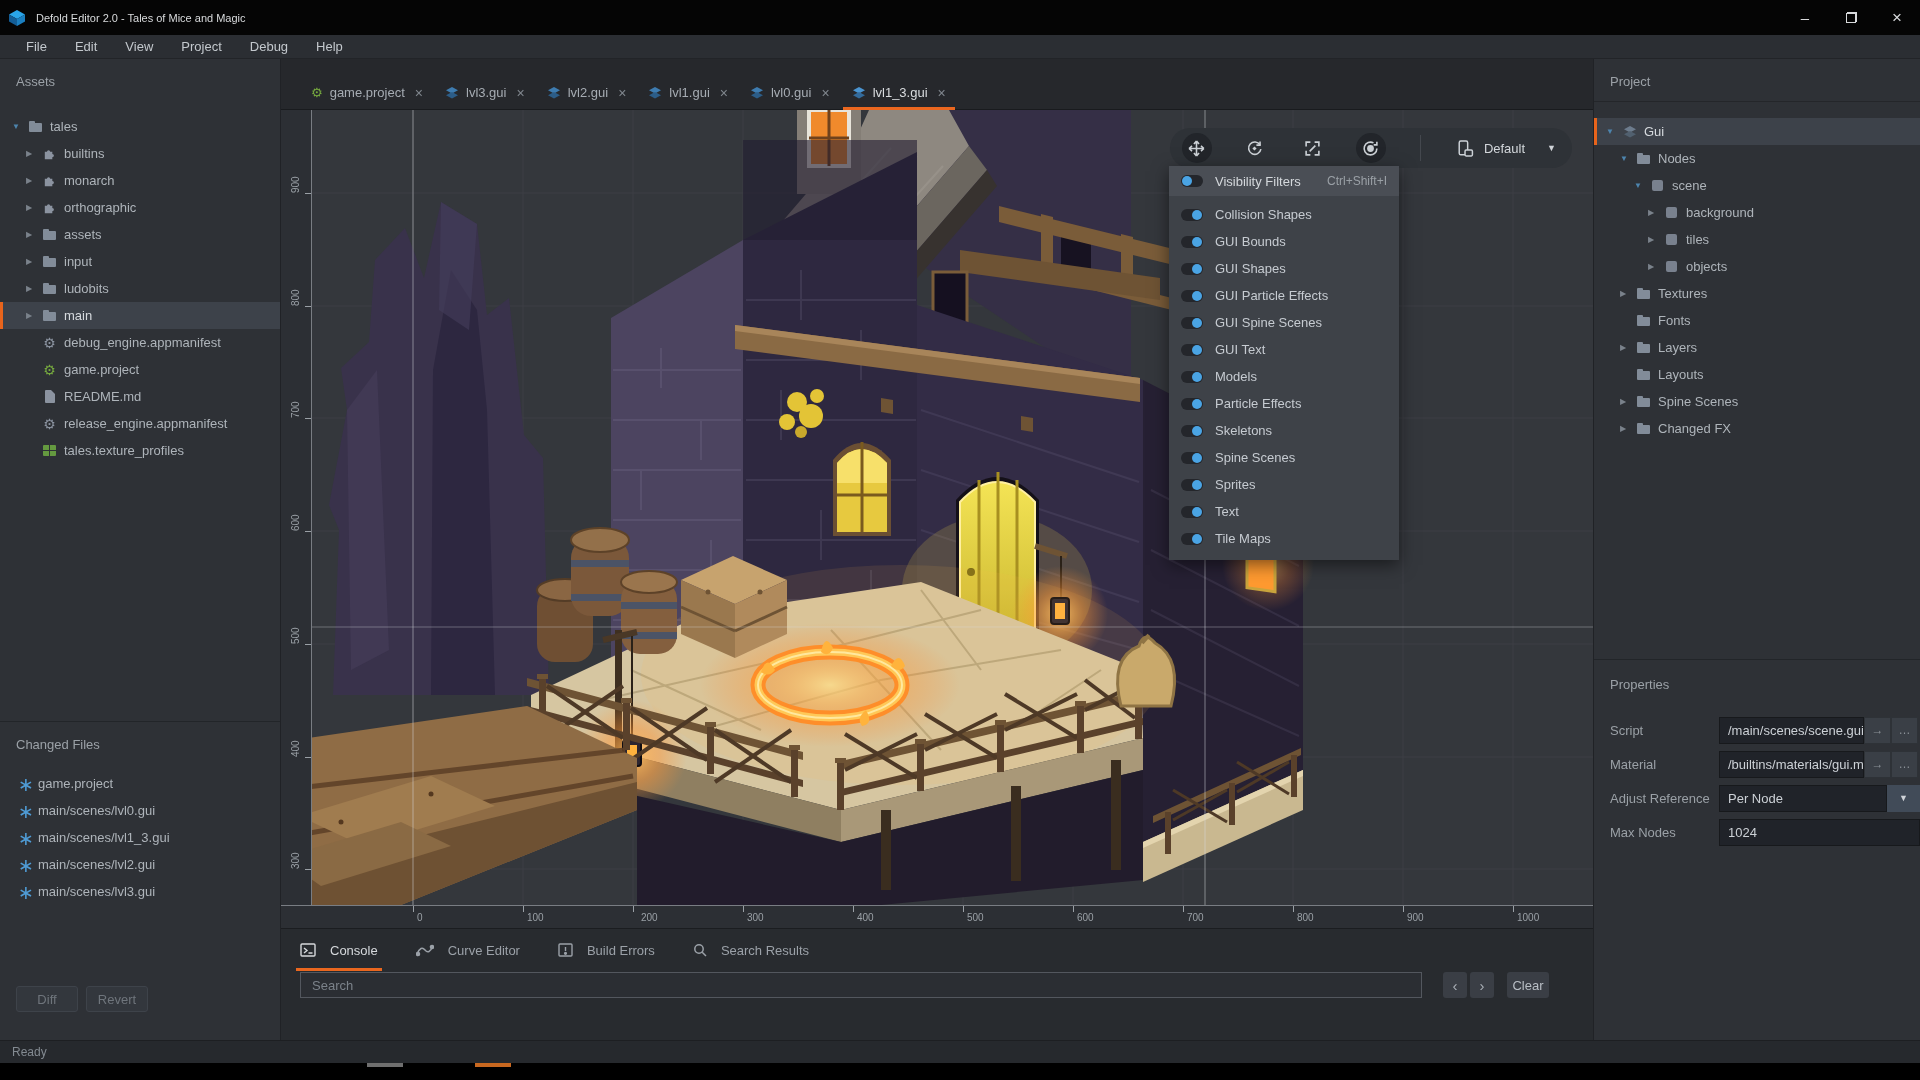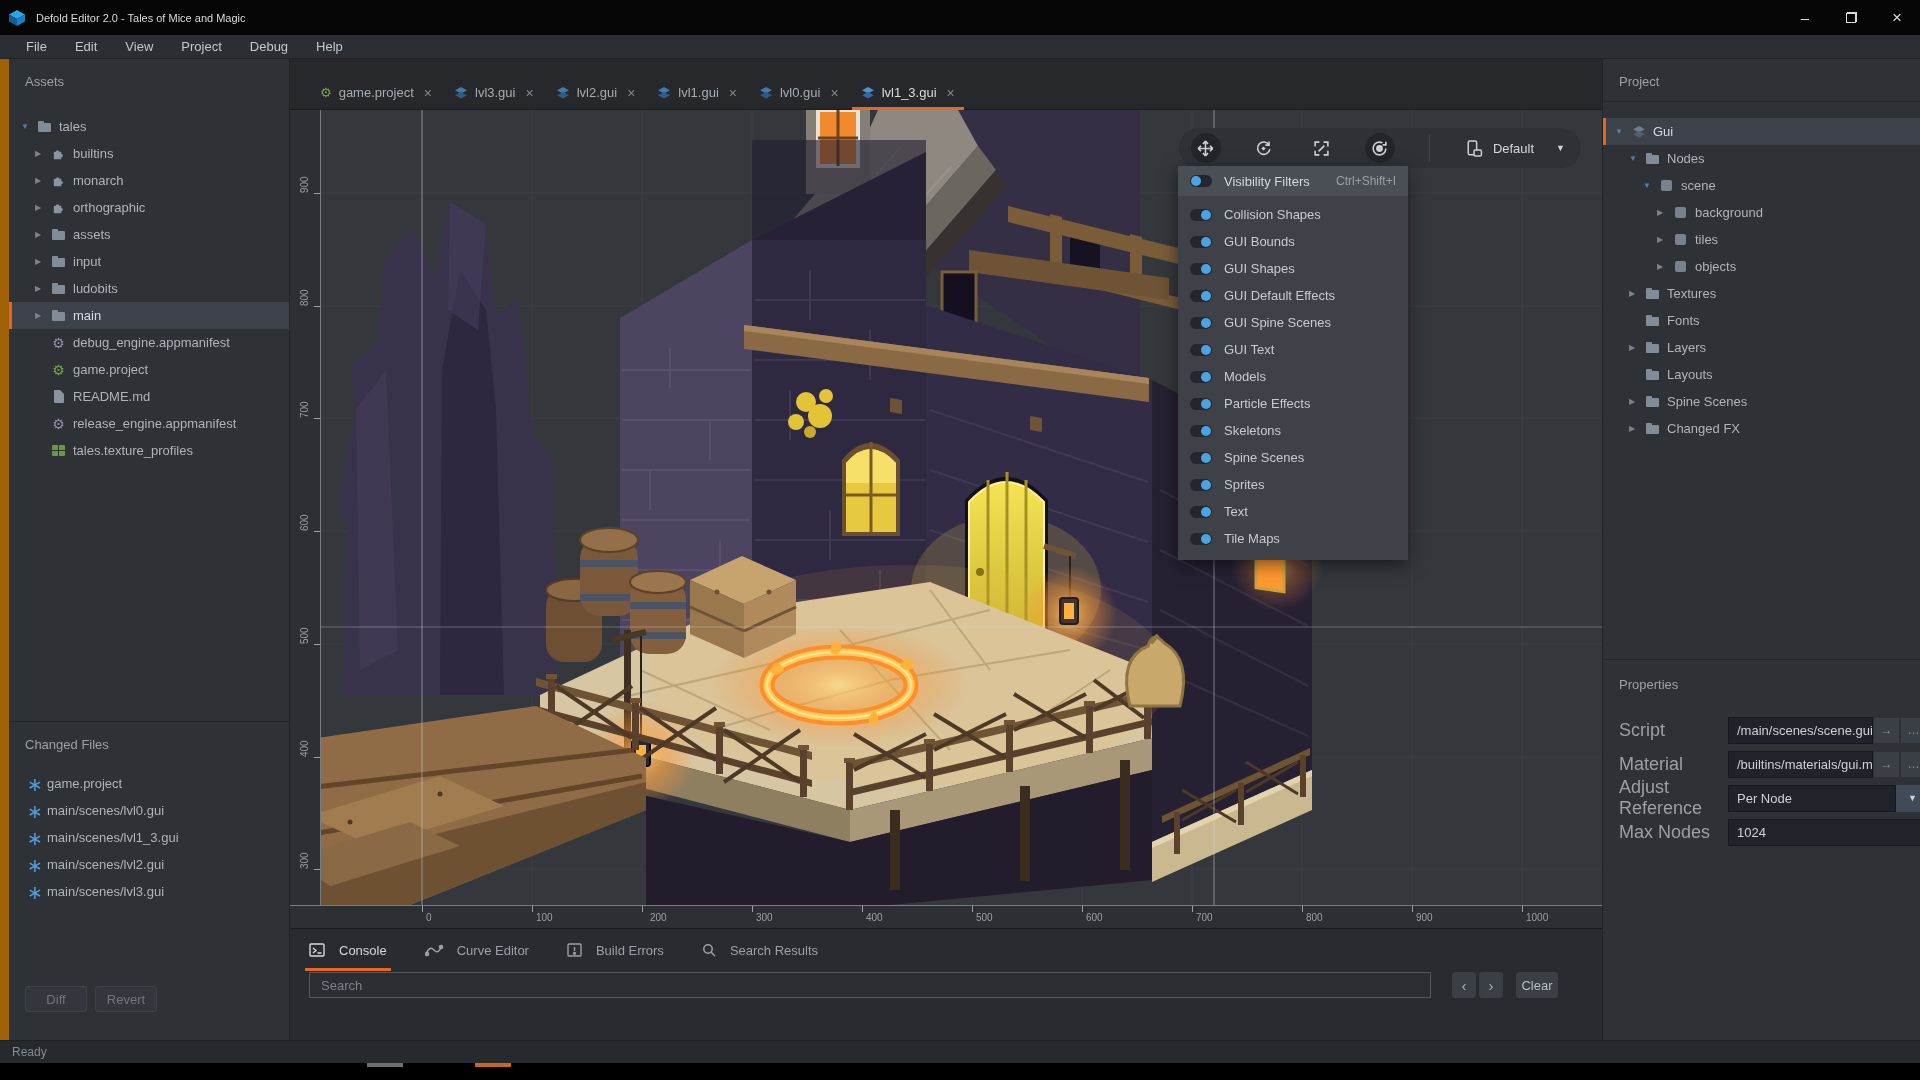--- a/index.html
+++ b/index.html
@@ -14,21 +14,21 @@
   .winbtn { width:46px; height:100%; display:flex; align-items:center; justify-content:center; color:#d8dadc; font-size:15px; }
   .restore-box { position:relative; width:11px; height:11px; }
   .restore-box::before { content:""; position:absolute; right:0; top:0; width:8px; height:8px; border:1px solid #d8dadc; }
   .restore-box::after { content:""; position:absolute; left:0; bottom:0; width:8px; height:8px; border:1px solid #d8dadc; background:#050505; }
 
   
   .menubar { height:24px; background:#2b2e33; display:flex; align-items:center; padding-left:12px; flex:none; border-bottom:1px solid #222428; }
   .menuitem { color:#c3c8cd; font-size:13px; padding:0 14px; }
 
   
-  .main { flex:1; display:flex; min-height:0; background:#a16207;padding-left:9px; }
+  .main { flex:1; display:flex; min-height:0; background:#a16207; }
 
   
   .left-panel { width:281px; flex:none; background:#2e3136; display:flex; flex-direction:column; border-right:1px solid #202226; }
   .right-panel { width:327px; flex:none; background:#2e3136; display:flex; flex-direction:column; border-left:1px solid #202226; }
   .panel-header { color:#9ba1a7; font-size:13px; padding:15px 16px 8px 16px; }
 
   .tree { padding-top:16px; }
   .trow { height:27px; display:flex; align-items:center; font-size:13px; color:#aeb4ba; position:relative; }
   .trow .lbl { white-space:nowrap; }
   .trow.sel { background:#3d424a; color:#d6dade; }
@@ -104,21 +104,21 @@
   .search-input { width:1122px; height:26px; background:#2b2e33; border:1px solid #53575e; color:#c9ced3; font-size:13px; padding:0 11px; outline:none; font-family:"Liberation Sans",sans-serif; }
   .search-input::placeholder { color:#7b828a; }
   .nav-btn { width:24px; height:26px; background:#3a3e45; border-radius:3px; color:#a9afb6; font-size:15px; display:flex; align-items:center; justify-content:center; }
   .clear-btn { width:42px; height:26px; background:#3a3e45; border-radius:3px; color:#b9bfc5; font-size:13px; display:flex; align-items:center; justify-content:center; margin-left:13px; }
 
   
   .outline-sect { height:601px; flex:none; border-bottom:1px solid #222529; display:flex; flex-direction:column; }
   .outline-sect .panel-header { border-bottom:1px solid #24262a; padding-bottom:12px; }
   .props-sect { flex:1; padding-top:2px; }
   .prop-row { display:flex; align-items:center; height:28px; margin:6px 0 6px 16px; }
-  .prop-label { width:109px; flex:none; color:#9aa0a6; font-size:18px; }
+  .prop-label { width:109px; flex:none; color:#9aa0a6; font-size:13px; }
   .prop-field { height:27px; background:#202329; border:1px solid #17191c; color:#ccd1d6; font-size:13px; display:flex; align-items:center; padding:0 8px; white-space:nowrap; overflow:hidden; }
   .pf-text { width:145px; }
   .pf-wide { width:169px; }
   .pf-btn { width:27px; height:27px; background:#3a3f46; border:1px solid #2e3237; color:#8b9197; font-size:12px; display:flex; align-items:center; justify-content:center; flex:none; }
   .pf-drop { width:33px; height:27px; background:#414b58; color:#cfd3d8; font-size:9px; display:flex; align-items:center; justify-content:center; flex:none; }
 
   
   .statusbar { height:23px; background:#26292d; flex:none; display:flex; align-items:center; padding-left:12px; color:#838a91; font-size:12px; border-top:1px solid #1d1f22; }
   .bottomstrip { height:17px; background:#000; flex:none; position:relative; }
   .dash { position:absolute; top:0; height:4px; width:36px; }
@@ -690,21 +690,21 @@
             <div class="vm-row">
                 <span class="toggle on"></span>
                 <span>GUI Bounds</span>
               </div>
             <div class="vm-row">
                 <span class="toggle on"></span>
                 <span>GUI Shapes</span>
               </div>
             <div class="vm-row">
                 <span class="toggle on"></span>
-                <span>GUI Default Effects</span>
+                <span>GUI Particle Effects</span>
               </div>
             <div class="vm-row">
                 <span class="toggle on"></span>
                 <span>GUI Spine Scenes</span>
               </div>
             <div class="vm-row">
                 <span class="toggle on"></span>
                 <span>GUI Text</span>
               </div>
             <div class="vm-row">

